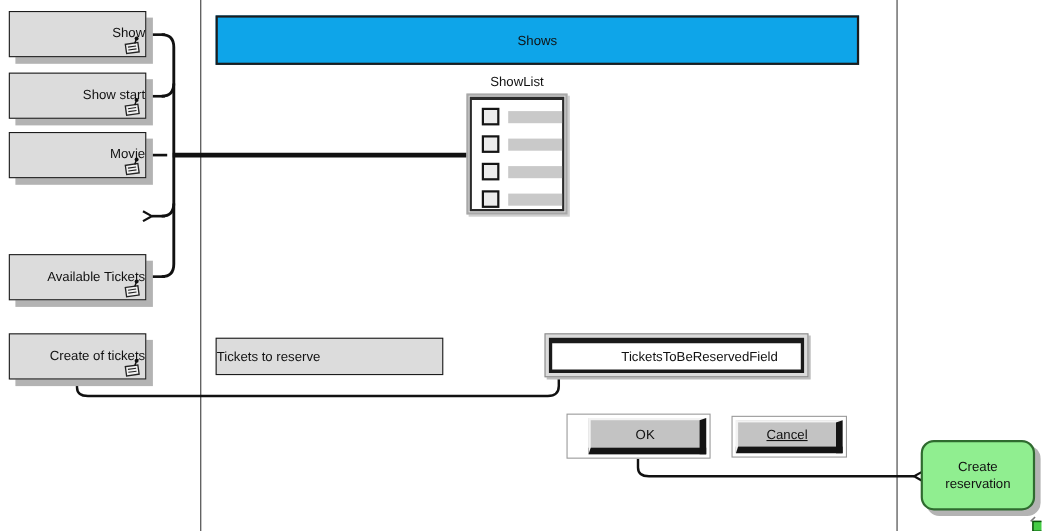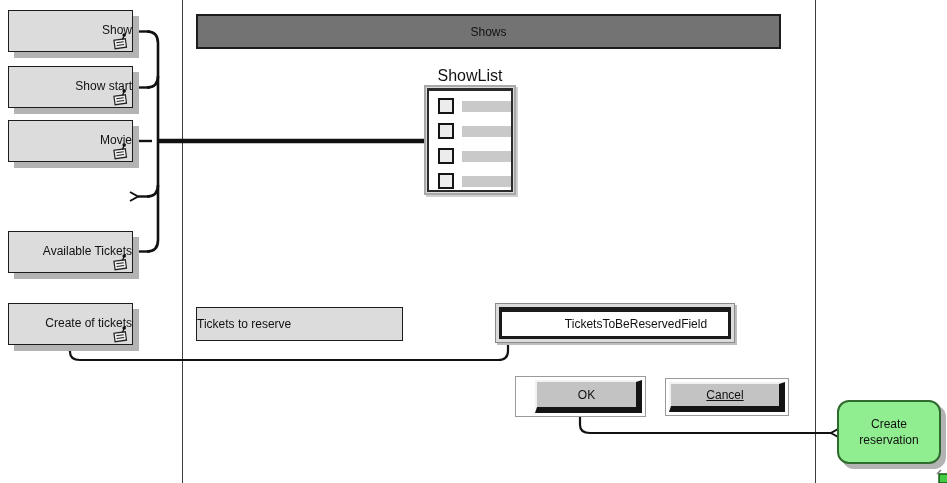--- a/index.html
+++ b/index.html
@@ -14,27 +14,27 @@
     position:absolute;left:8px;width:125px;height:42px;
     background:#dcdcdc;border:1px solid #1c1c1c;
     box-shadow:6px 6px 0 #b3b3b3;
     display:flex;align-items:center;justify-content:flex-end;
     font-size:12px;box-sizing:border-box;
   }
   .attr-box .lbl{padding-bottom:2px;}
   .note-icon{position:absolute;right:3px;bottom:1px;width:17px;height:18px;}
   
   .title-bar{
-    position:absolute;left:196px;top:14px;width:585px;height:35px;
-    background:#737373;border:2px solid #1c1c1c;box-sizing:border-box;
+    position:absolute;left:196px;top:14px;width:585px;height:45px;
+    background:#0ea5e9;border:2px solid #1c1c1c;box-sizing:border-box;
     display:flex;align-items:center;justify-content:center;font-size:12px;text-align:right;
   }
   
   .showlist-label{
-    position:absolute;left:404px;top:67px;width:132px;text-align:center;font-size:16px;
+    position:absolute;left:404px;top:67px;width:132px;text-align:center;font-size:12px;
   }
   .showlist{
     position:absolute;left:424px;top:85px;width:92px;height:110px;
     border:2px solid #a8a8a8;background:#dcdcdc;box-sizing:border-box;
     box-shadow:2px 2px 0 #cfcfcf;
   }
   .showlist-inner{
     position:absolute;inset:1px;border:2px solid #2b2b2b;border-top-width:3px;background:#fff;
     display:flex;flex-direction:column;gap:11px;padding:8px 0 0 9px;box-sizing:border-box;
   }
@@ -60,21 +60,21 @@
   .btn-outer{
     position:absolute;border:1px solid #9a9a9a;background:#ffffff;padding:3px;box-sizing:border-box;
   }
   .btn-face{
     height:100%;background:#c3c3c3;
     border-top:2px solid #f2f2f2;border-left:2px solid #f2f2f2;
     border-right:6px solid #141414;border-bottom:6px solid #141414;
     display:flex;align-items:center;justify-content:center;font-size:12px;box-sizing:border-box;
   }
   #ok-btn{left:515px;top:376px;width:131px;height:41px;padding-left:19px;}
-  #cancel-btn{left:665px;top:378px;width:124px;height:38px;text-decoration:underline;}
+  #cancel-btn{left:665px;top:378px;width:105px;height:38px;text-decoration:underline;}
   
   .action-node{
     position:absolute;left:837px;top:400px;width:104px;height:64px;
     background:#90ee90;border:2px solid #2f6b2f;border-radius:12px;
     box-shadow:5px 5px 0 #b3b3b3;box-sizing:border-box;
     display:flex;align-items:center;justify-content:center;text-align:center;
     font-size:12px;line-height:1.35;padding:4px;
   }
   .corner-icon{position:absolute;left:936px;top:469px;width:14px;height:14px;}
   svg.connectors{position:absolute;left:0;top:0;pointer-events:none;}

